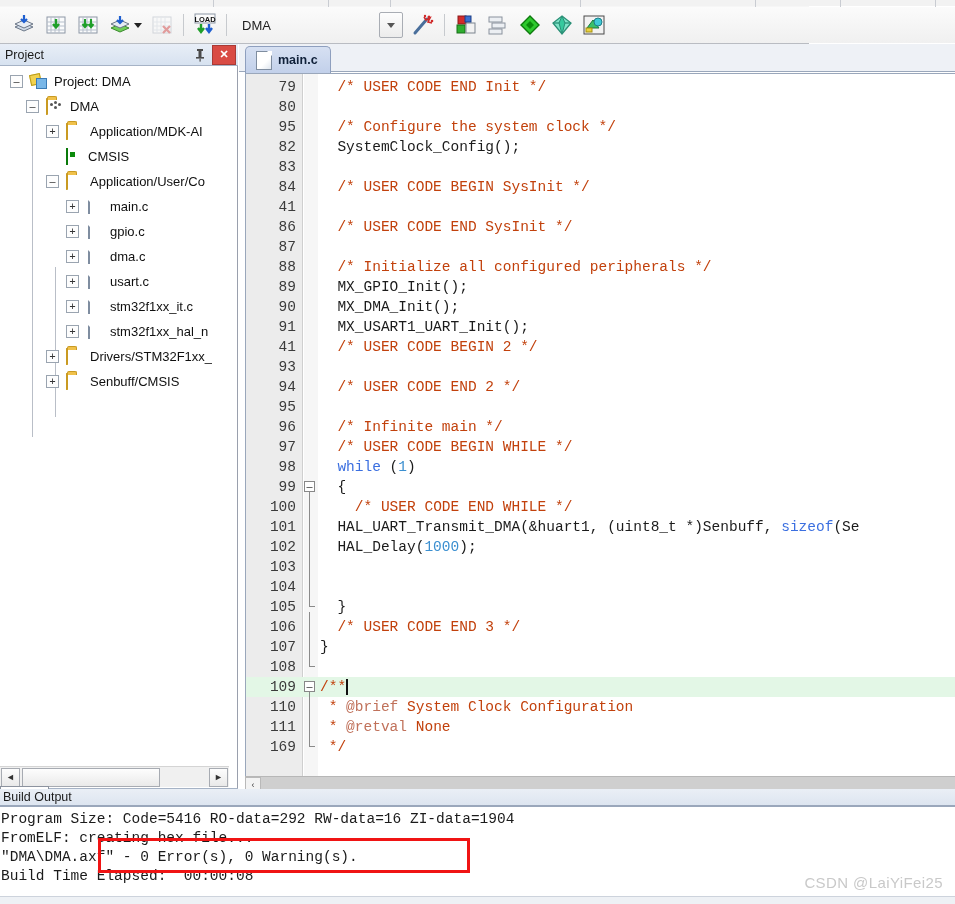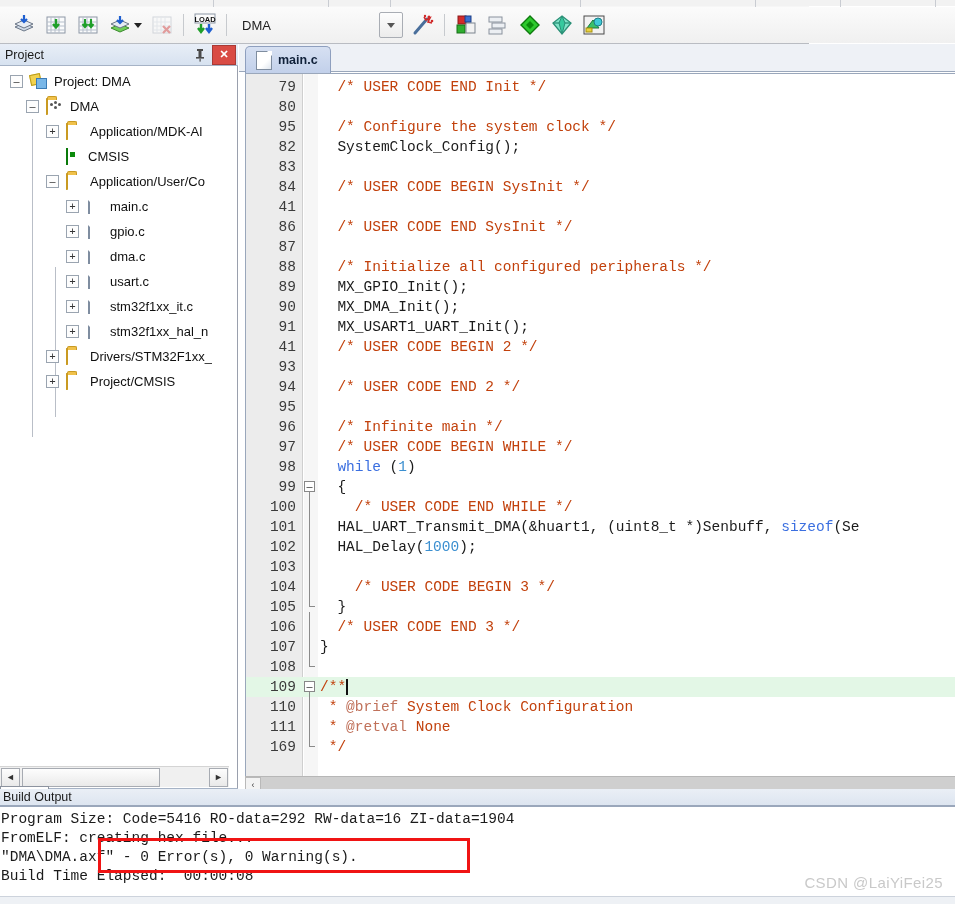--- a/index.html
+++ b/index.html
@@ -524,21 +524,21 @@
       <div class="tnode" style="position: absolute; left: 0px; top: 277px; padding-left: 46px;">
         <span class="exp">+</span>
         <span style="width: 2px; flex: 0 0 auto;"></span>
         <span class="ic"><span class="folder"></span></span>
         <span class="tlabel">Drivers/STM32F1xx_</span>
       </div>
       <div class="tnode" style="position: absolute; left: 0px; top: 302px; padding-left: 46px;">
         <span class="exp">+</span>
         <span style="width: 2px; flex: 0 0 auto;"></span>
         <span class="ic"><span class="folder"></span></span>
-        <span class="tlabel">Project/CMSIS</span>
+        <span class="tlabel">Senbuff/CMSIS</span>
       </div>
     </div>
 
   <div id="tree-hscroll">
     <div class="sbtn">◄</div>
     <div id="tree-thumb" style="width:136px;margin-left:1px;"></div>
     <div style="flex:1 1 auto"></div>
     <div class="sbtn">►</div>
   </div>
 
@@ -604,21 +604,21 @@
         <div class="cl" style="top: 323px;"><span class="ln">95</span><span class="src"></span></div>
         <div class="cl" style="top: 343px;"><span class="ln">96</span><span class="src">  <span class="cmt">/* Infinite main */</span></span></div>
         <div class="cl" style="top: 363px;"><span class="ln">97</span><span class="src">  <span class="cmt">/* USER CODE BEGIN WHILE */</span></span></div>
         <div class="cl" style="top: 383px;"><span class="ln">98</span><span class="src">  <span class="kw">while</span><span> (</span><span class="num">1</span><span>)</span></span></div>
         <div class="cl" style="top: 403px;"><span class="ln">99</span><span class="src">  <span>{</span></span></div>
         <div class="fold" style="top: 407px;">–</div>
         <div class="cl" style="top: 423px;"><span class="ln">100</span><span class="src">    <span class="cmt">/* USER CODE END WHILE */</span></span></div>
         <div class="cl" style="top: 443px;"><span class="ln">101</span><span class="src">  <span>HAL_UART_Transmit_DMA(&amp;huart1, (uint8_t *)Senbuff, </span><span class="kw">sizeof</span><span>(Se</span></span></div>
         <div class="cl" style="top: 463px;"><span class="ln">102</span><span class="src">  <span>HAL_Delay(</span><span class="num">1000</span><span>);</span></span></div>
         <div class="cl" style="top: 483px;"><span class="ln">103</span><span class="src"></span></div>
-        <div class="cl" style="top: 503px;"><span class="ln">104</span><span class="src">    <span class="cmt">/* USER CODE BEGIN 3 */</span></span></div>
+        <div class="cl" style="top: 503px;"><span class="ln">104</span></div>
         <div class="cl" style="top: 523px;"><span class="ln">105</span><span class="src">  <span>}</span></span></div>
         <div class="cl" style="top: 543px;"><span class="ln">106</span><span class="src">  <span class="cmt">/* USER CODE END 3 */</span></span></div>
         <div class="cl" style="top: 563px;"><span class="ln">107</span><span class="src"><span>}</span></span></div>
         <div class="cl" style="top: 583px;"><span class="ln">108</span><span class="src"></span></div>
         <div class="cl hl" style="top: 603px;"><span class="ln">109</span><span class="src"><span class="cmt">/**</span></span></div>
         <div class="fold" style="top: 607px;">–</div>
         <div class="cl" style="top: 623px;"><span class="ln">110</span><span class="src"> <span class="cmt">* </span><span class="doc">@brief</span><span class="cmt"> System Clock Configuration</span></span></div>
         <div class="cl" style="top: 643px;"><span class="ln">111</span><span class="src"> <span class="cmt">* </span><span class="doc">@retval</span><span class="cmt"> None</span></span></div>
         <div class="cl" style="top: 663px;"><span class="ln">169</span><span class="src"> <span class="cmt">*/</span></span></div>
         <div class="fbar" style="top: 418px; height: 114px;"></div>

